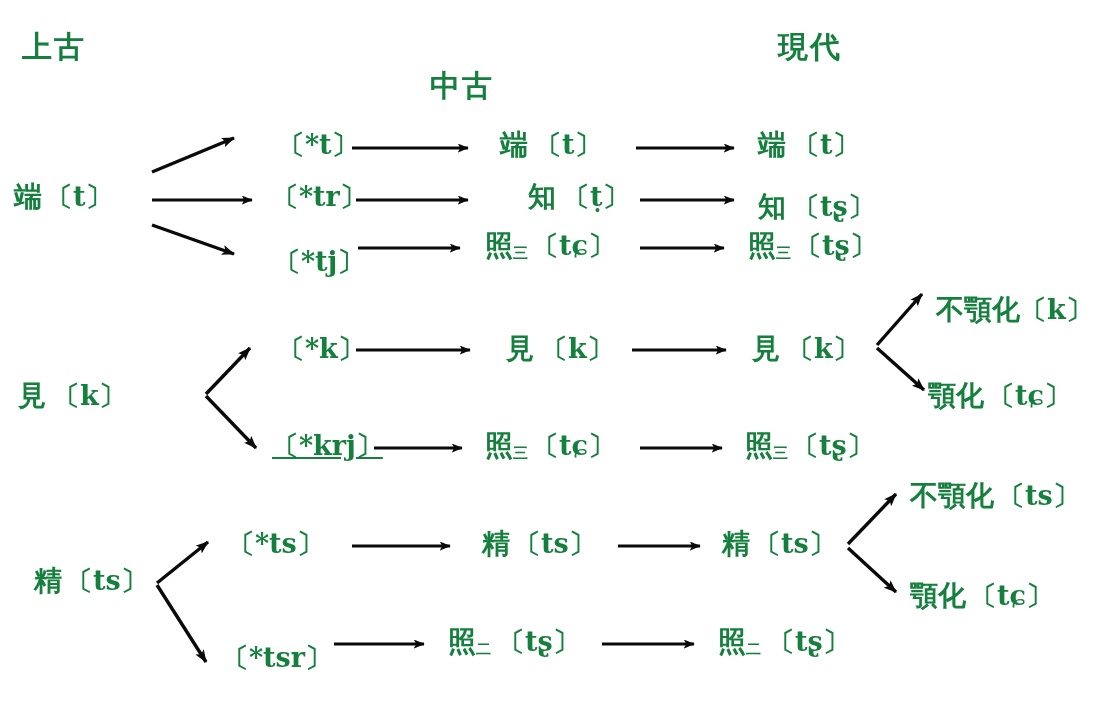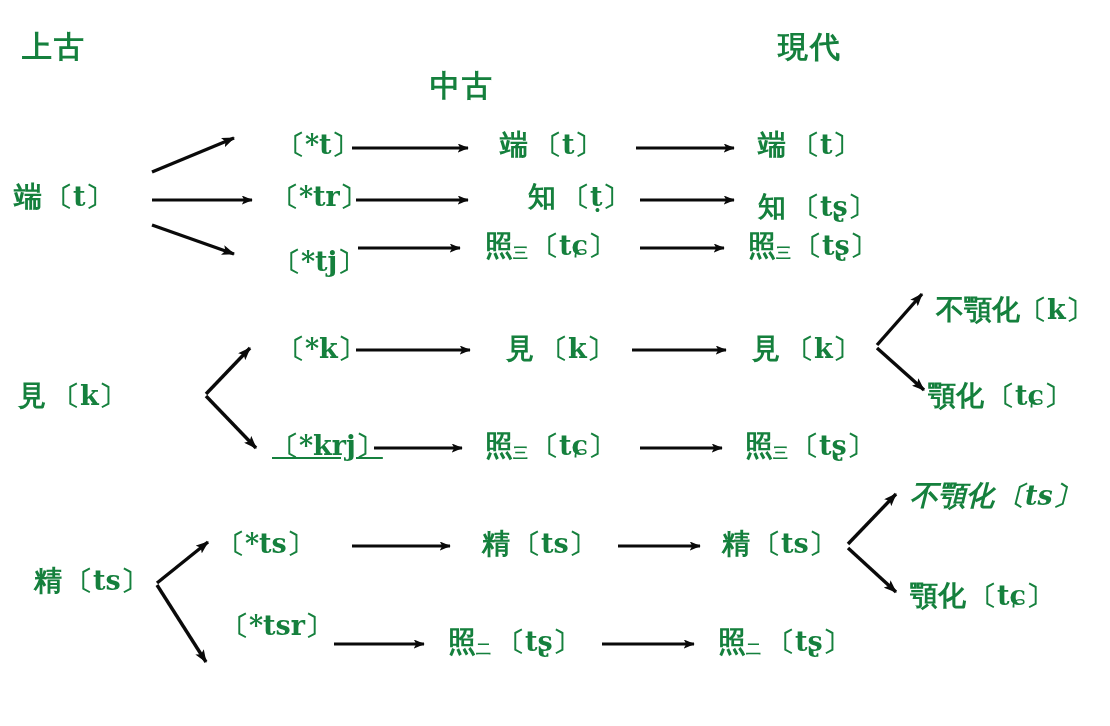--- a/index.html
+++ b/index.html
@@ -173,41 +173,41 @@
     <span class="han">不顎化</span><span class="ipa">〔k〕</span>
   </div>
   <div class="node lbl" style="left:928px; top:382px;">
     <span class="han">顎化</span><span class="gap-s"></span><span class="ipa">〔tɕ〕</span>
   </div>
 
   <div class="node lbl" style="left:34px; top:567px;">
     <span class="han">精</span><span class="gap-s"></span><span class="ipa">〔ts〕</span>
   </div>
 
-  <div class="node lbl" style="left:218px; top:530px;text-align:right;">
+  <div class="node lbl" style="left:228px; top:530px;text-align:right;">
     <span class="ipa">〔*ts〕</span>
   </div>
-  <div class="node lbl" style="left:222px; top:612px;">
+  <div class="node lbl" style="left:222px; top:644px;">
     <span class="ipa">〔*tsr〕</span>
   </div>
 
   <div class="node lbl" style="left:482px; top:530px;">
     <span class="han">精</span><span class="gap-s"></span><span class="ipa">〔ts〕</span>
   </div>
   <div class="node lbl" style="left:448px; top:628px;">
     <span class="han">照</span><span class="sub">二</span><span class="gap"></span><span class="ipa">〔tʂ〕</span>
   </div>
 
   <div class="node lbl" style="left:722px; top:530px;">
     <span class="han">精</span><span class="gap-s"></span><span class="ipa">〔ts〕</span>
   </div>
   <div class="node lbl" style="left:718px; top:628px;">
     <span class="han">照</span><span class="sub">二</span><span class="gap"></span><span class="ipa">〔tʂ〕</span>
   </div>
 
-  <div class="node lbl" style="left:910px; top:482px;font-style:italic;">
+  <div class="node lbl" style="left:910px; top:482px;">
     <span class="han">不顎化</span><span class="gap-s"></span><span class="ipa">〔ts〕</span>
   </div>
   <div class="node lbl" style="left:910px; top:582px;">
     <span class="han">顎化</span><span class="gap-s"></span><span class="ipa">〔tɕ〕</span>
   </div>
 
 </div>
 
 </body></html>

